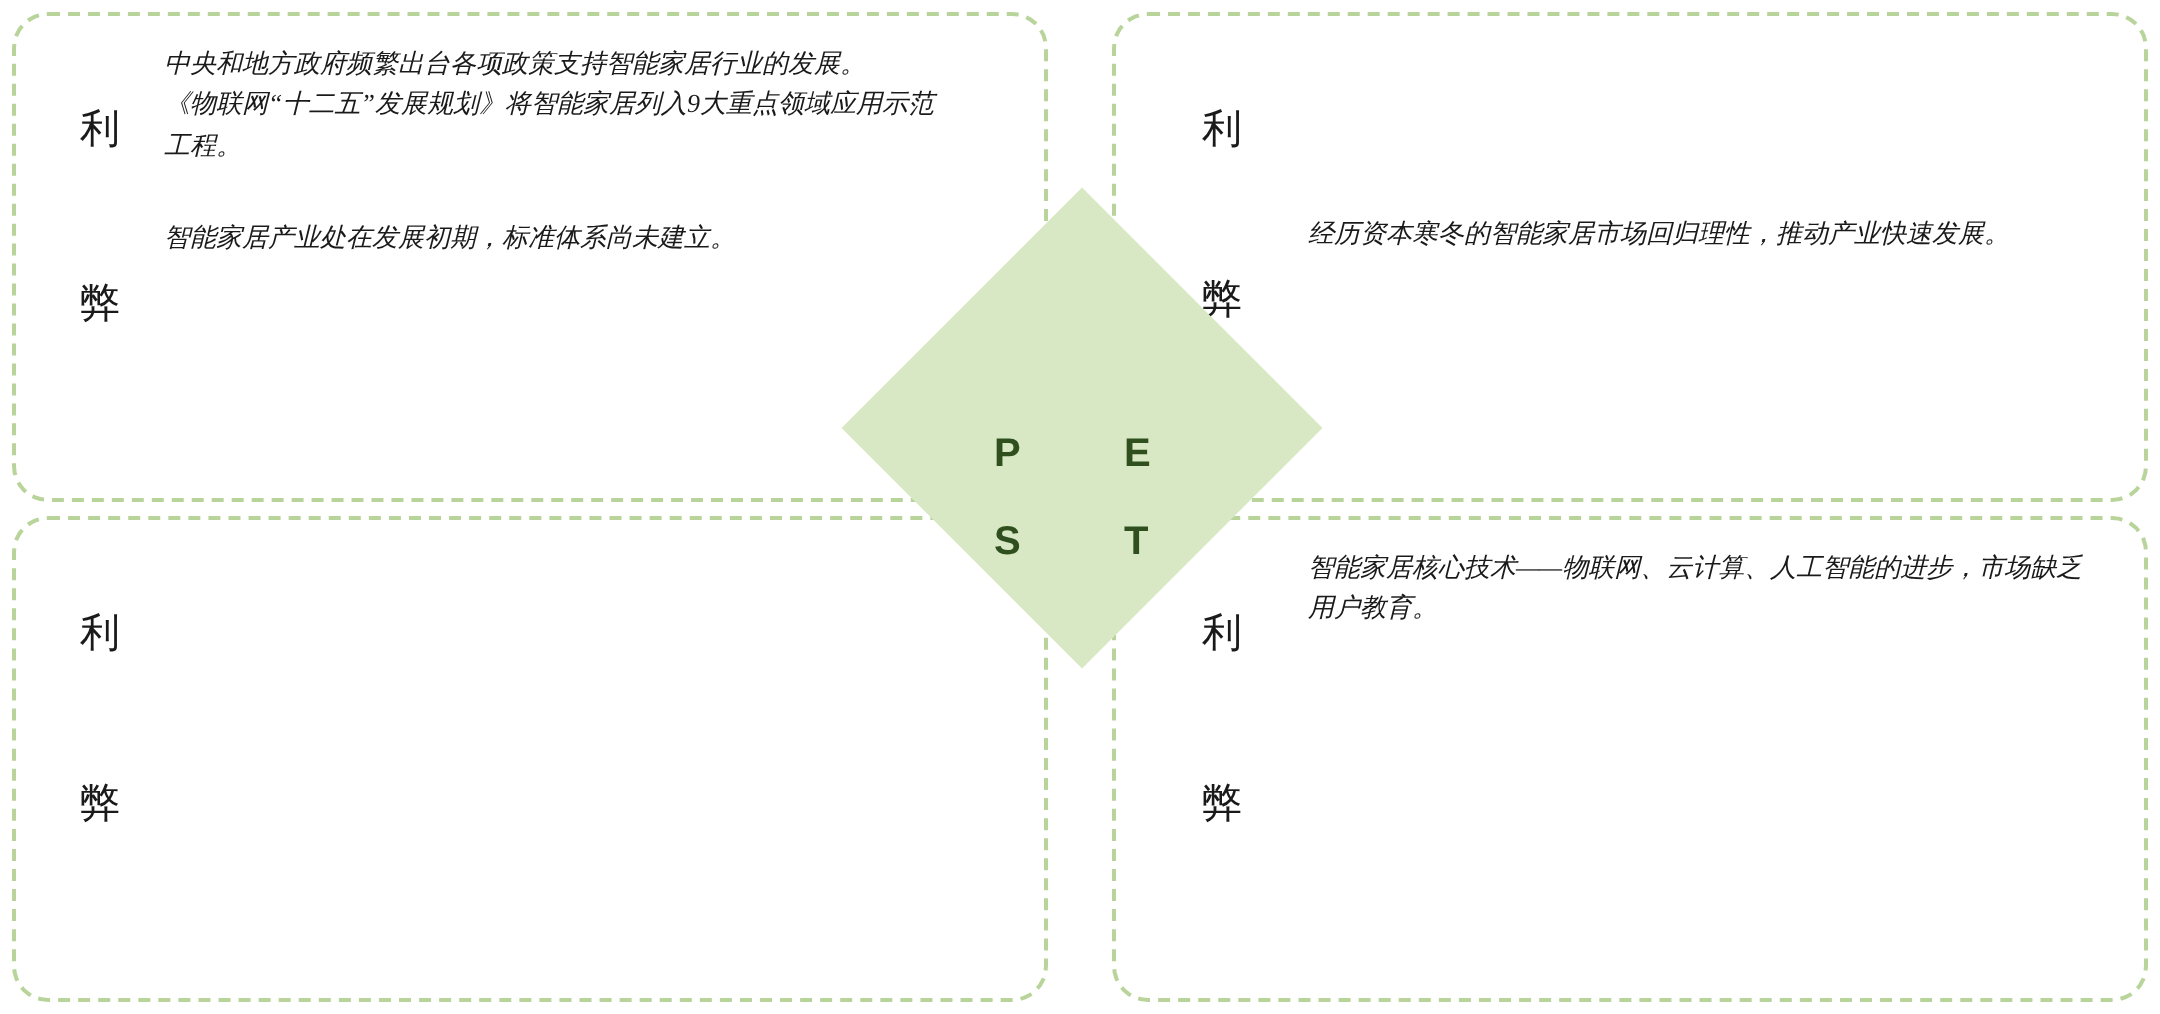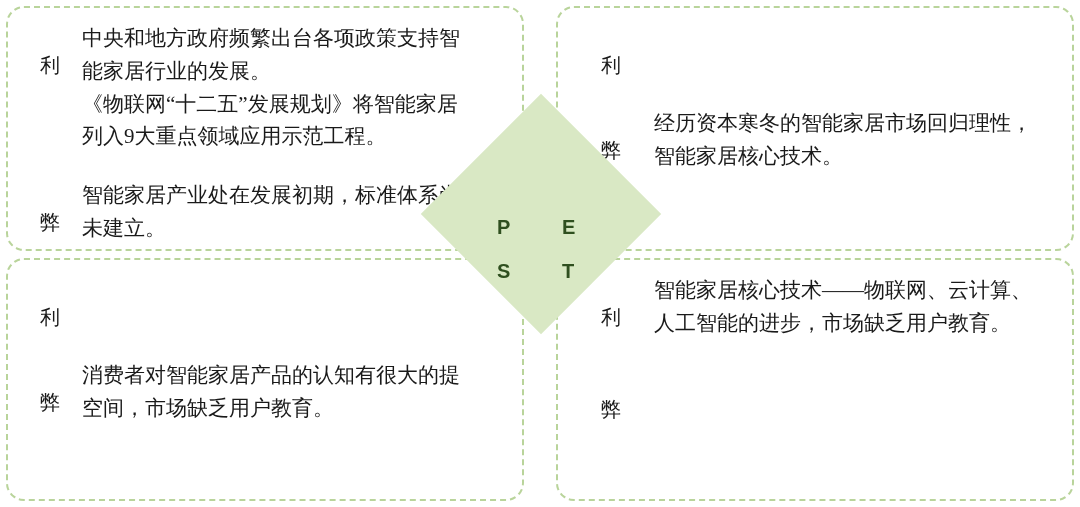--- a/index.html
+++ b/index.html
@@ -50,25 +50,26 @@
     font-size: 20px;
     color: #1a1a1a;
     line-height: 1.55;
     padding-top: 28px;
     font-family: "Liberation Serif", serif;
   }
   .q-right .marker { flex: 0 0 86px; }
 
   .text {
     flex: 1 1 auto;
-    font-size: 21px;
+    font-size: 13px;
     line-height: 1.56;
     color: #1a1a1a;
     font-family: "Liberation Serif", serif;
     white-space: pre-line;
+    font-style: italic;
   }
   .q-right .text { padding-right: 6px; }
   .q-left .text { padding-right: 30px; }
 
   
   #diamond {
     position: absolute;
     left: 456px;
     top: 129px;
     width: 170px;
@@ -109,33 +110,32 @@
     </div>
   </div>
 
   <div class="quadrant q-right" id="q-e">
     <div class="rows">
       <div class="row pro">
         <div class="marker">利</div>
       </div>
       <div class="row con">
         <div class="marker">弊</div>
-        <div class="text">经历资本寒冬的智能家居市场回归理性，智能家居核心技术。</div>
+        <div class="text">经历资本寒冬的智能家居市场回归理性，推动产业快速发展。</div>
       </div>
     </div>
   </div>
 
   <div class="quadrant q-left" id="q-s">
     <div class="rows">
       <div class="row pro">
         <div class="marker">利</div>
       </div>
       <div class="row con">
         <div class="marker">弊</div>
-        <div class="text">消费者对智能家居产品的认知有很大的提空间，市场缺乏用户教育。</div>
       </div>
     </div>
   </div>
 
   <div class="quadrant q-right" id="q-t">
     <div class="rows">
       <div class="row pro">
         <div class="marker">利</div>
         <div class="text">智能家居核心技术——物联网、云计算、人工智能的进步，市场缺乏用户教育。</div>
       </div>

